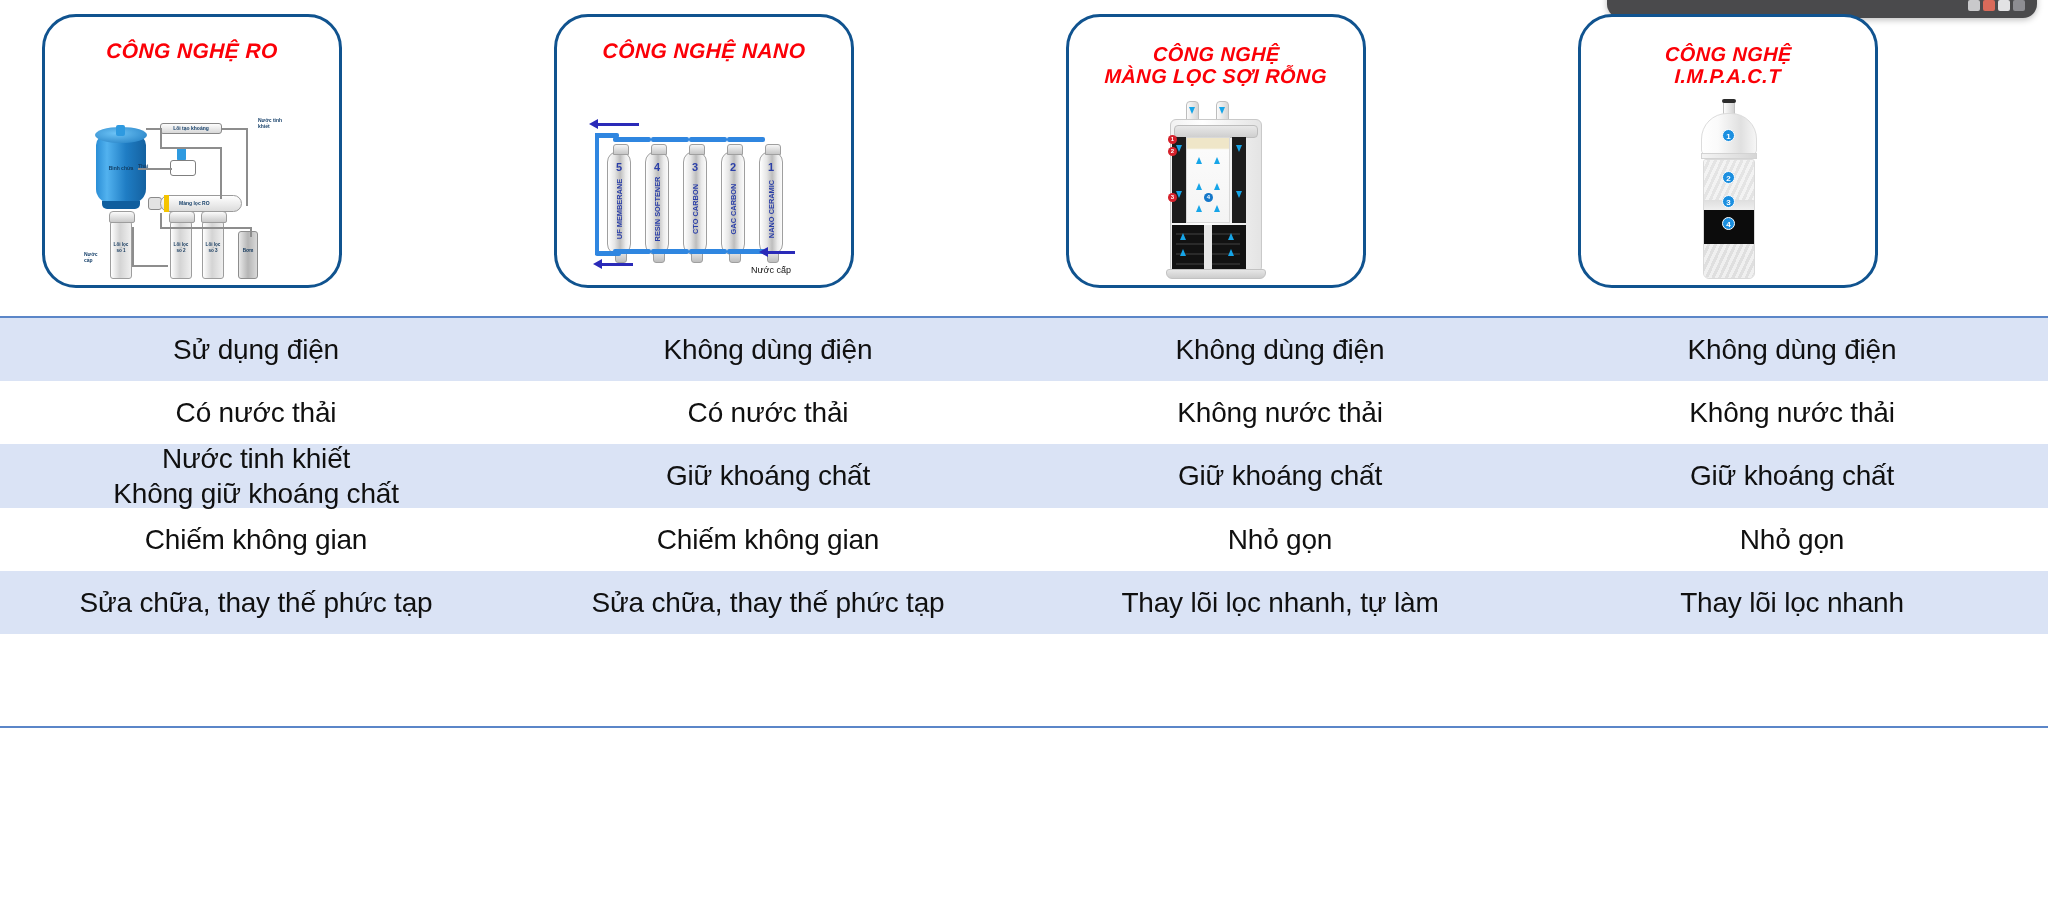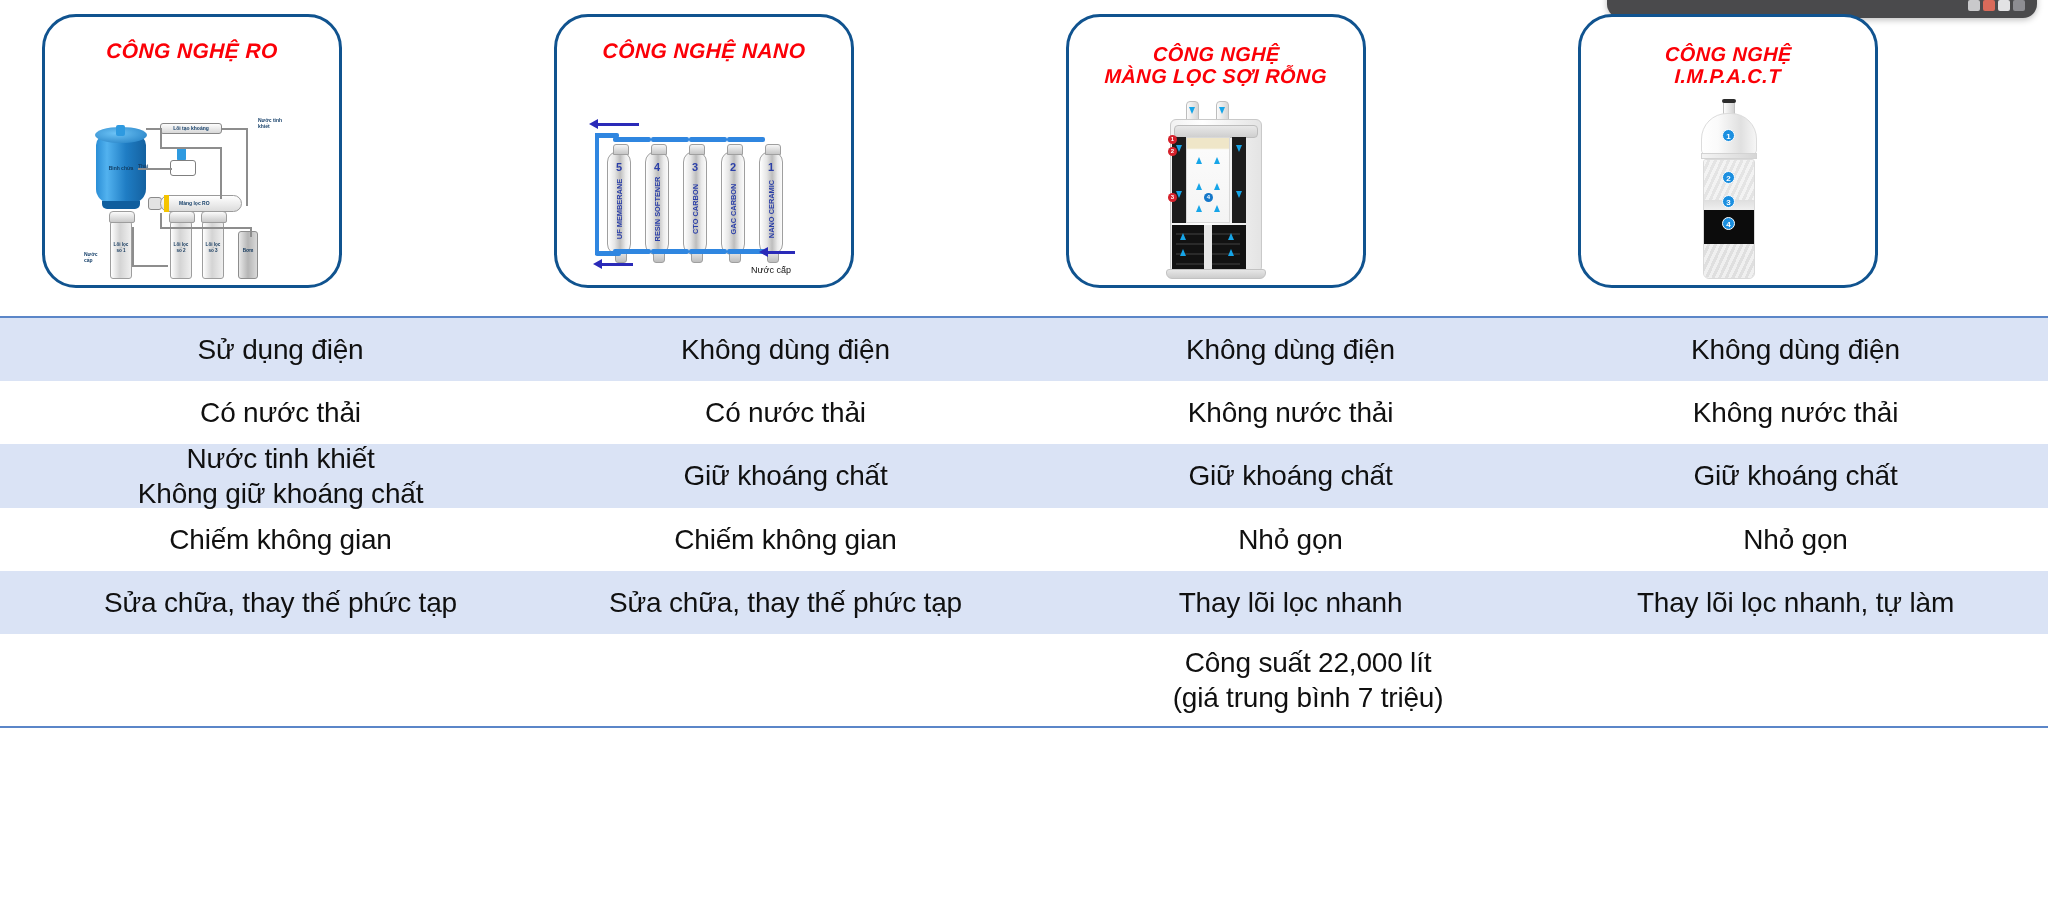--- a/index.html
+++ b/index.html
@@ -245,21 +245,21 @@
   }
 
   
   .table {
     position: absolute;
     left: 0; top: 316px;
     width: 2048px;
     border-top: 2px solid #5b86c8;
     border-bottom: 2px solid #5b86c8;
   }
-  .trow { display: flex; width: 2048px; padding-left: 28px; }
+  .trow { display: flex; width: 2048px; }
   .trow.odd  { background: #dae3f5; }
   .trow.even { background: #ffffff; }
   .tcell {
     width: 512px;
     display: flex; align-items: center; justify-content: center;
     text-align: center;
     font-size: 28px;
     color: #101010;
     line-height: 1.26;
     padding: 0 10px;
@@ -499,23 +499,22 @@
     </div>
     <div class="trow even r4">
       <div class="tcell">Chiếm không gian</div>
       <div class="tcell">Chiếm không gian</div>
       <div class="tcell">Nhỏ gọn</div>
       <div class="tcell">Nhỏ gọn</div>
     </div>
     <div class="trow odd r5">
       <div class="tcell">Sửa chữa, thay thế phức tạp</div>
       <div class="tcell">Sửa chữa, thay thế phức tạp</div>
+      <div class="tcell">Thay lõi lọc nhanh, tự làm</div>
       <div class="tcell">Thay lõi lọc nhanh</div>
-      <div class="tcell">Thay lõi lọc nhanh, tự làm</div>
     </div>
     <div class="trow even r6">
       <div class="tcell"></div>
       <div class="tcell"></div>
-      <div class="tcell">Công suất 22,000 lít<br>(giá trung bình 7 triệu)</div>
     </div>
   </div>
 
 </div>
 
 </body></html>

